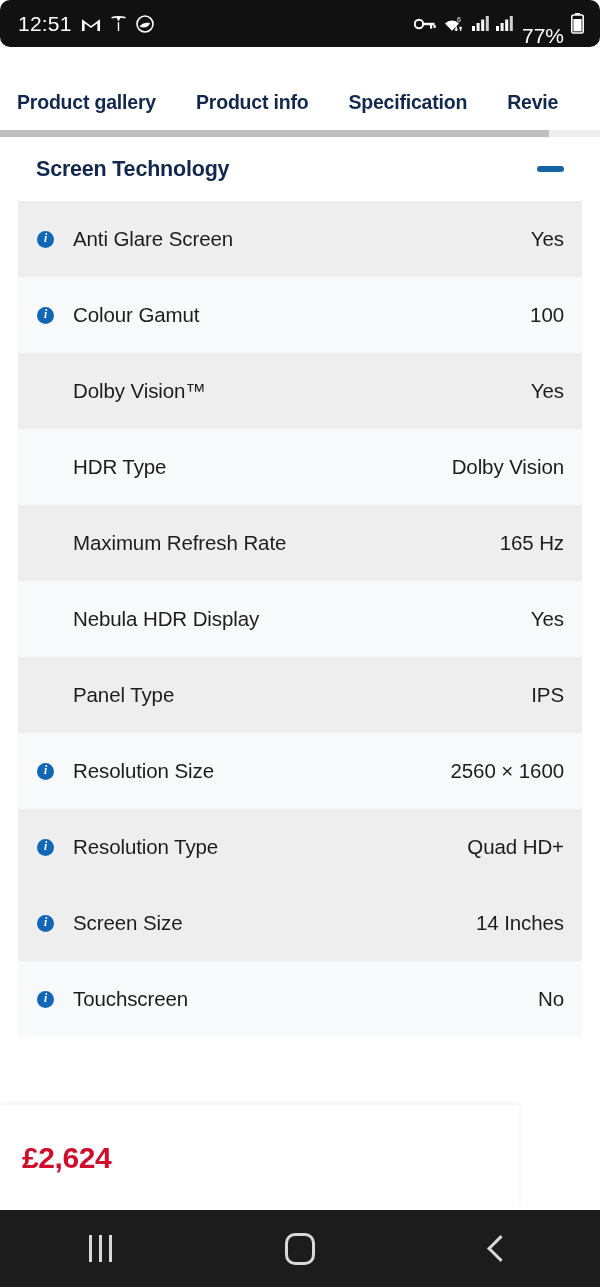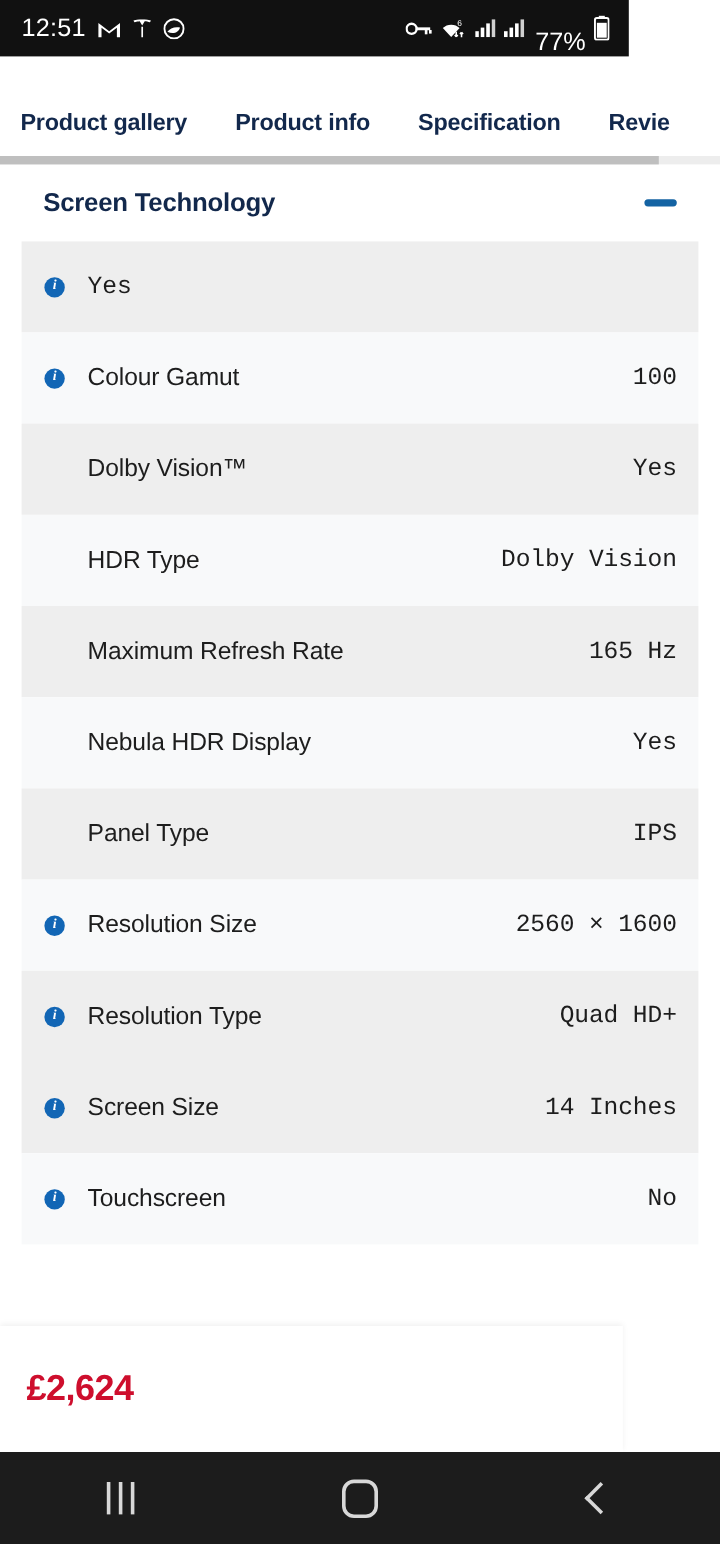--- a/index.html
+++ b/index.html
@@ -6,24 +6,25 @@
   html,body { width:600px; height:1287px; overflow:hidden; }
   body {
     font-family:"Liberation Sans", sans-serif;
     background:#ffffff;
     -webkit-font-smoothing:antialiased;
   }
   #screen { position:relative; width:600px; height:1287px; background:#fff; overflow:hidden; }
 
   
   .statusbar {
-    position:absolute; top:0; left:0; width:524px; height:47px;
+    position:absolute; top:0; left:0; width:600px; height:47px;
     background:#111111; color:#ffffff;
     display:flex; align-items:center; justify-content:space-between;
     padding:0 16px 0 18px;
+    border-radius:10px;
   }
   .status-left { display:flex; align-items:center; gap:9px; }
   .status-right { display:flex; align-items:center; gap:7px; }
   .clock { font-size:21px; font-weight:400; letter-spacing:.2px; }
   .sicon { display:inline-flex; align-items:center; justify-content:center; }
   .batt-pct { font-size:21px; font-weight:400; margin-left:2px;margin-top:24px; }
 
   
   .tabbar {
     position:absolute; top:47px; left:0; width:600px; height:83px;
@@ -71,21 +72,20 @@
     color:#ffffff; font-size:11.5px; font-weight:700; font-style:italic;
     font-family:"Liberation Serif", serif;
     display:flex; align-items:center; justify-content:center; line-height:1;
   }
   .spec-label {
     font-size:20.5px; color:#1d1d1d; flex:1; letter-spacing:-0.1px;
   }
   .spec-value {
     font-size:20.5px; color:#1d1d1d; text-align:right; letter-spacing:-0.1px;
     white-space:nowrap;
-    font-family:Liberation Mono, monospace;
   }
 
   
   .list-clip {
     position:absolute; top:201px; left:0; width:600px; height:904px;
     overflow:hidden;
   }
   .list-inner { position:absolute; top:0; left:18px; width:564px; }
 
   
@@ -202,20 +202,21 @@
     <span class="section-title">Screen Technology</span>
     <span class="collapse-icon"></span>
   </div>
 
   <div class="list-clip">
     <div class="list-inner" id="spec-list-inner">
         <div class="spec-row odd">
           <div class="icon-slot">
             <span class="info-icon">i</span>
           </div>
+          <div class="spec-label">Anti Glare Screen</div>
           <div class="spec-value">Yes</div>
         </div>
         <div class="spec-row even">
           <div class="icon-slot">
             <span class="info-icon">i</span>
           </div>
           <div class="spec-label">Colour Gamut</div>
           <div class="spec-value">100</div>
         </div>
         <div class="spec-row odd">

